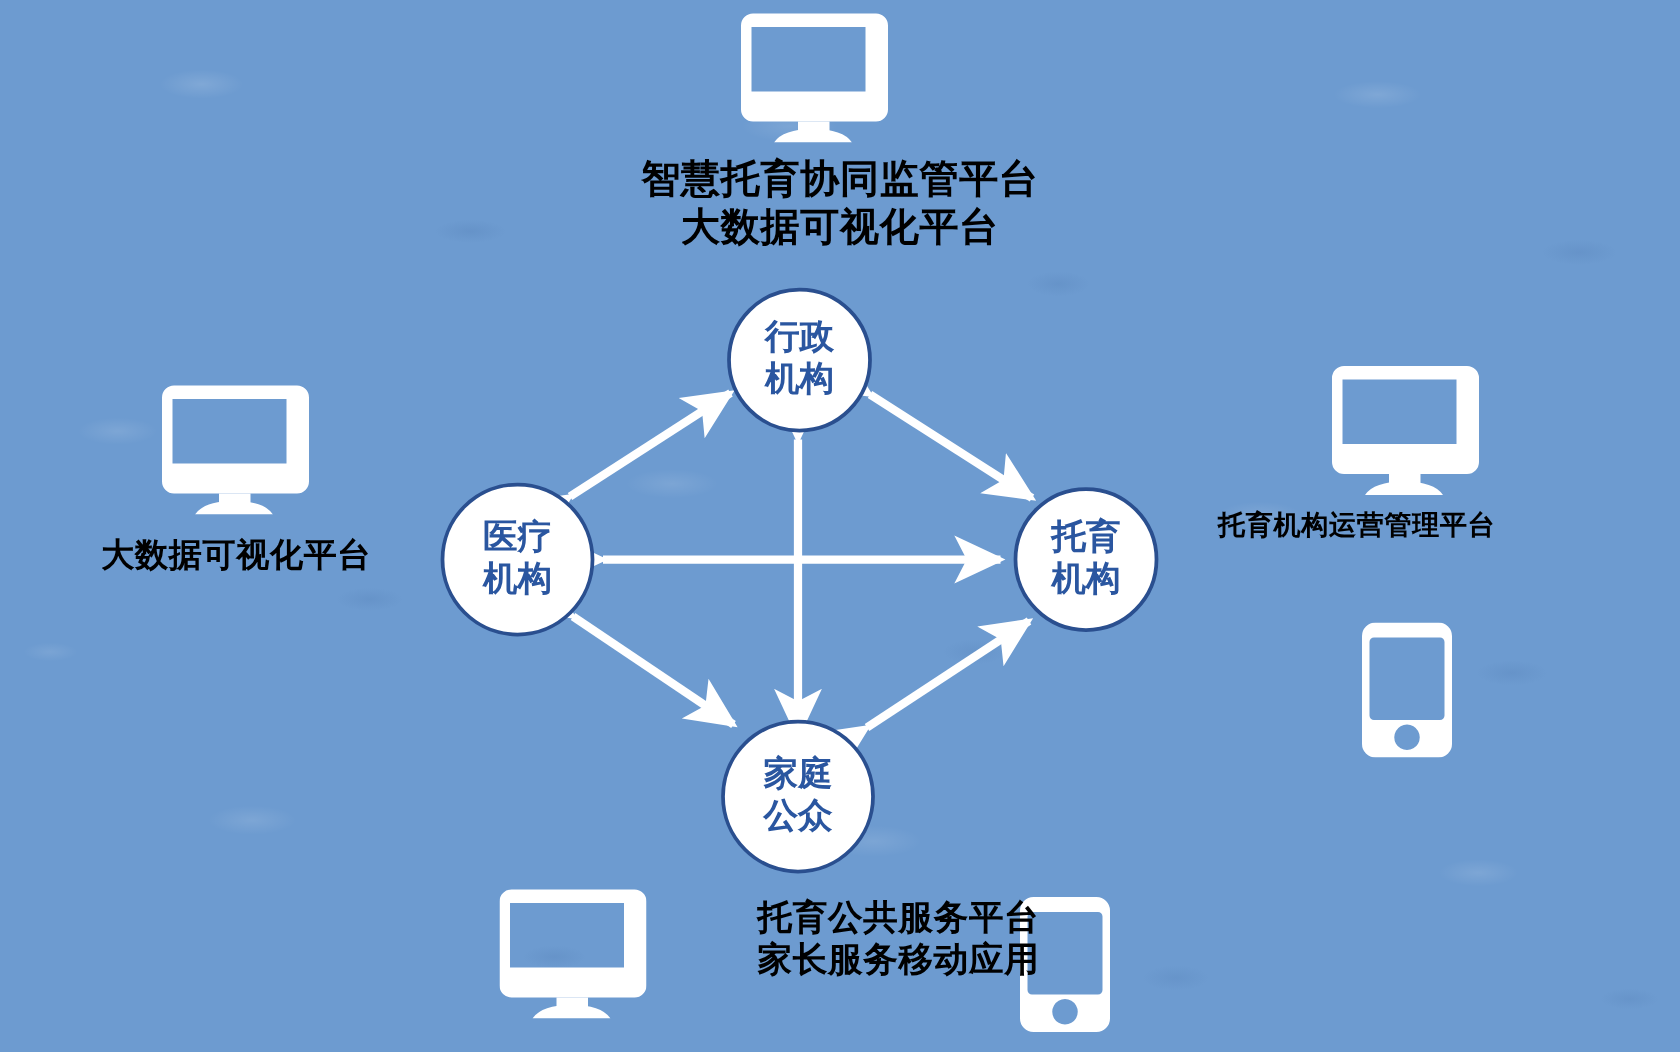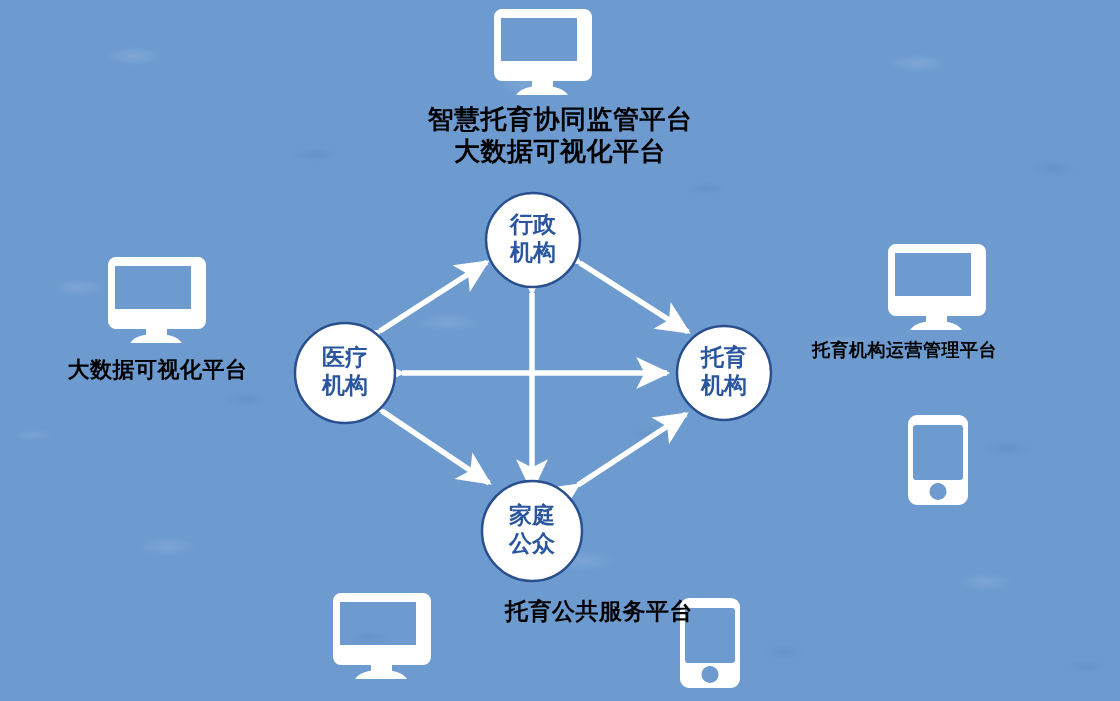--- a/index.html
+++ b/index.html
@@ -170,13 +170,14 @@
 <div class="label" id="label-left">
   <div>大数据可视化平台</div>
 </div>
 
 <div class="label" id="label-right">
   <div>托育机构运营管理平台</div>
 </div>
 
 <div class="label" id="label-bottom">
   <div>托育公共服务平台</div>
+  <div>家长服务移动应用</div>
 </div>
 
 </body></html>

